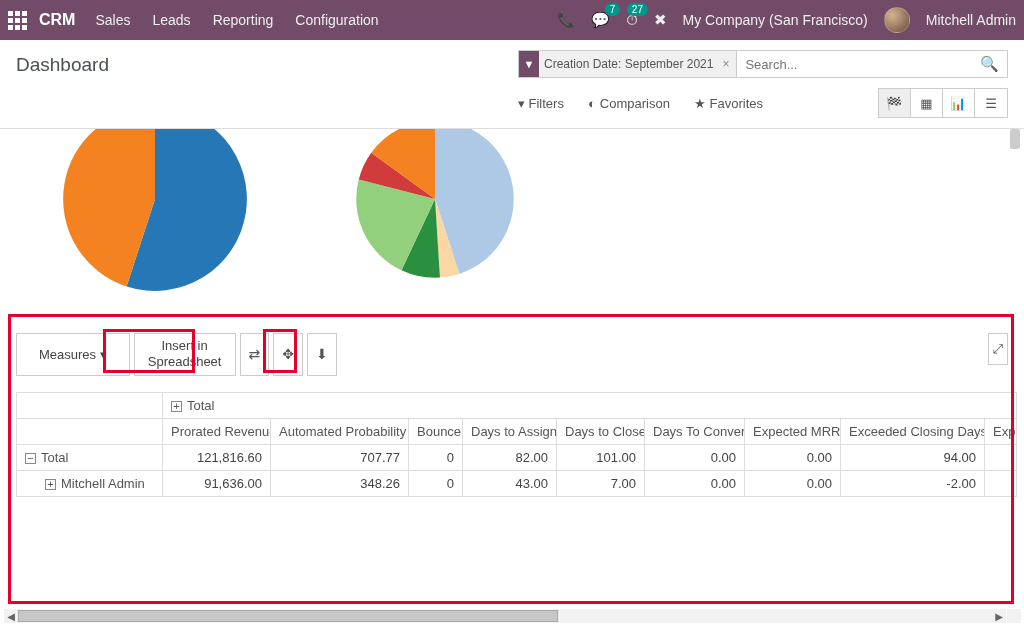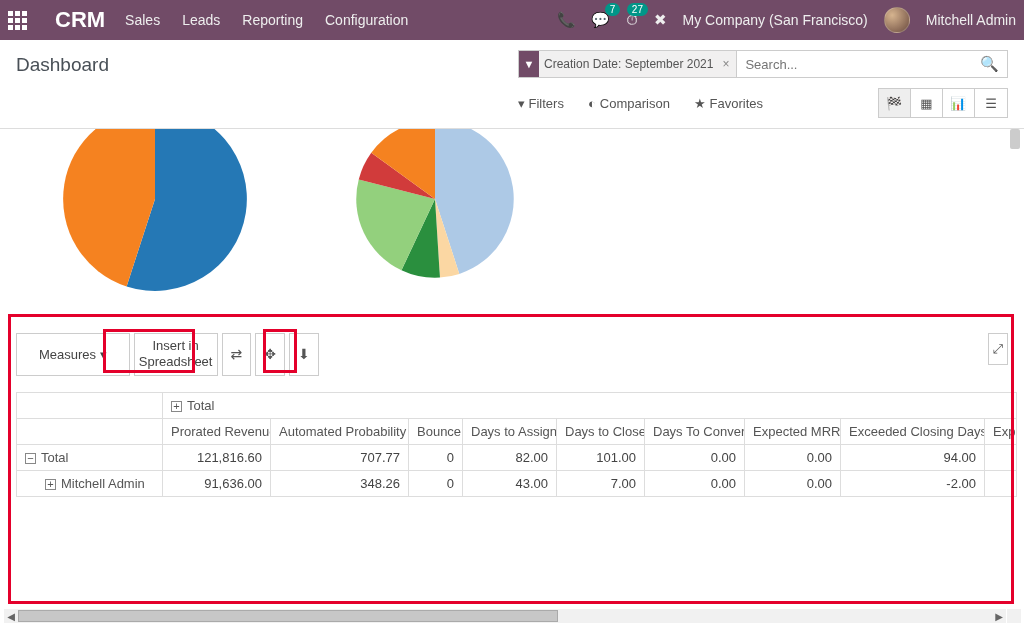--- a/index.html
+++ b/index.html
@@ -2,21 +2,21 @@
 <html><head>
 <meta charset="utf-8">
 <style>
   * { box-sizing: border-box; margin: 0; padding: 0; }
   body { font-family: -apple-system, "Helvetica Neue", Arial, sans-serif; font-size: 13px; color: #444; background: #fff; width: 1024px; height: 626px; overflow: hidden; position: relative; }
   
   
   .navbar { background: #714b67; height: 40px; display: flex; align-items: center; color: #fff; padding: 0 8px; }
   .apps-icon { display: grid; grid-template-columns: repeat(3,5px); grid-template-rows: repeat(3,5px); gap: 2px; margin-right: 12px; cursor: pointer; }
   .apps-icon span { background: #fff; width: 5px; height: 5px; }
-  .brand { font-weight: 600; font-size: 22px; margin-right: 20px; margin-left: 16px; }
+  .brand { font-weight: 600; font-size: 16px; margin-right: 20px; }
   .nav-links { display: flex; gap: 22px; }
   .nav-links > div { cursor: pointer; font-size: 14px; color:#eee; }
   .nav-right { margin-left: auto; display: flex; align-items: center; gap: 16px; }
   .nav-icon { position: relative; cursor: pointer; color:#eee; font-size:15px; }
   .badge { position: absolute; top: -8px; right: -10px; background: #009688; color: #fff; border-radius: 8px; font-size: 10px; padding: 1px 5px; }
   .company { font-size: 14px; color:#eee; }
   .avatar { width: 26px; height: 26px; border-radius: 50%; background: radial-gradient(circle at 30% 30%, #d6b48f, #6a4a3e); border:1px solid #fff3; }
   .user-name { font-size: 14px; color:#eee; }
   
   
@@ -44,21 +44,21 @@
   .scrollbar-ind { position:absolute; right:4px; top:0; width:10px; height:20px; background:#ccc; border-radius:2px;}
   
   
   .red-box { position: absolute; left: 8px; top: 314px; width: 1006px; height: 290px; border: 3px solid #e4002b; pointer-events: none; }
   
   
   .pivot-area { padding: 24px 16px 0 16px; position: relative; }
   .btn-row { display: flex; gap: 4px; align-items: stretch; }
   .btn { border: 1px solid #ccc; background: #fff; padding: 5px 22px; font-size: 13px; color: #444; cursor: pointer; display:flex; align-items:center; gap:4px;}
   .btn.small { padding: 5px 8px; font-size:14px; color:#555;}
-  .btn-insert { text-align: center; line-height: 1.25; padding: 4px 1px; }
+  .btn-insert { text-align: center; line-height: 1.25; padding: 4px 10px; }
   .red-sm { border: 3px solid #e4002b; position:absolute; pointer-events:none;}
   .expand-btn { border:1px solid #ccc; width:20px; height:32px; display:flex; align-items:center; justify-content:center; position:absolute; right:16px; top:24px; cursor:pointer; color:#555;}
   
   
   .pivot-table { margin: 16px 16px 0 16px; border: 1px solid #ddd; border-collapse: collapse; width: calc(100% - 32px); font-size: 13px; table-layout:fixed;padding-left:8px;}
   .pivot-table th, .pivot-table td { border: 1px solid #ddd; padding: 5px 8px; white-space: nowrap; overflow:hidden; }
   .pivot-table th { font-weight: 400; color: #555; background:#fff;}
   .pivot-table .row-head { text-align: left; background:#fff;}
   .pivot-table td { text-align: right; }
   .pivot-table .alt td:nth-child(n+2) { background: #f5f5f5; }

